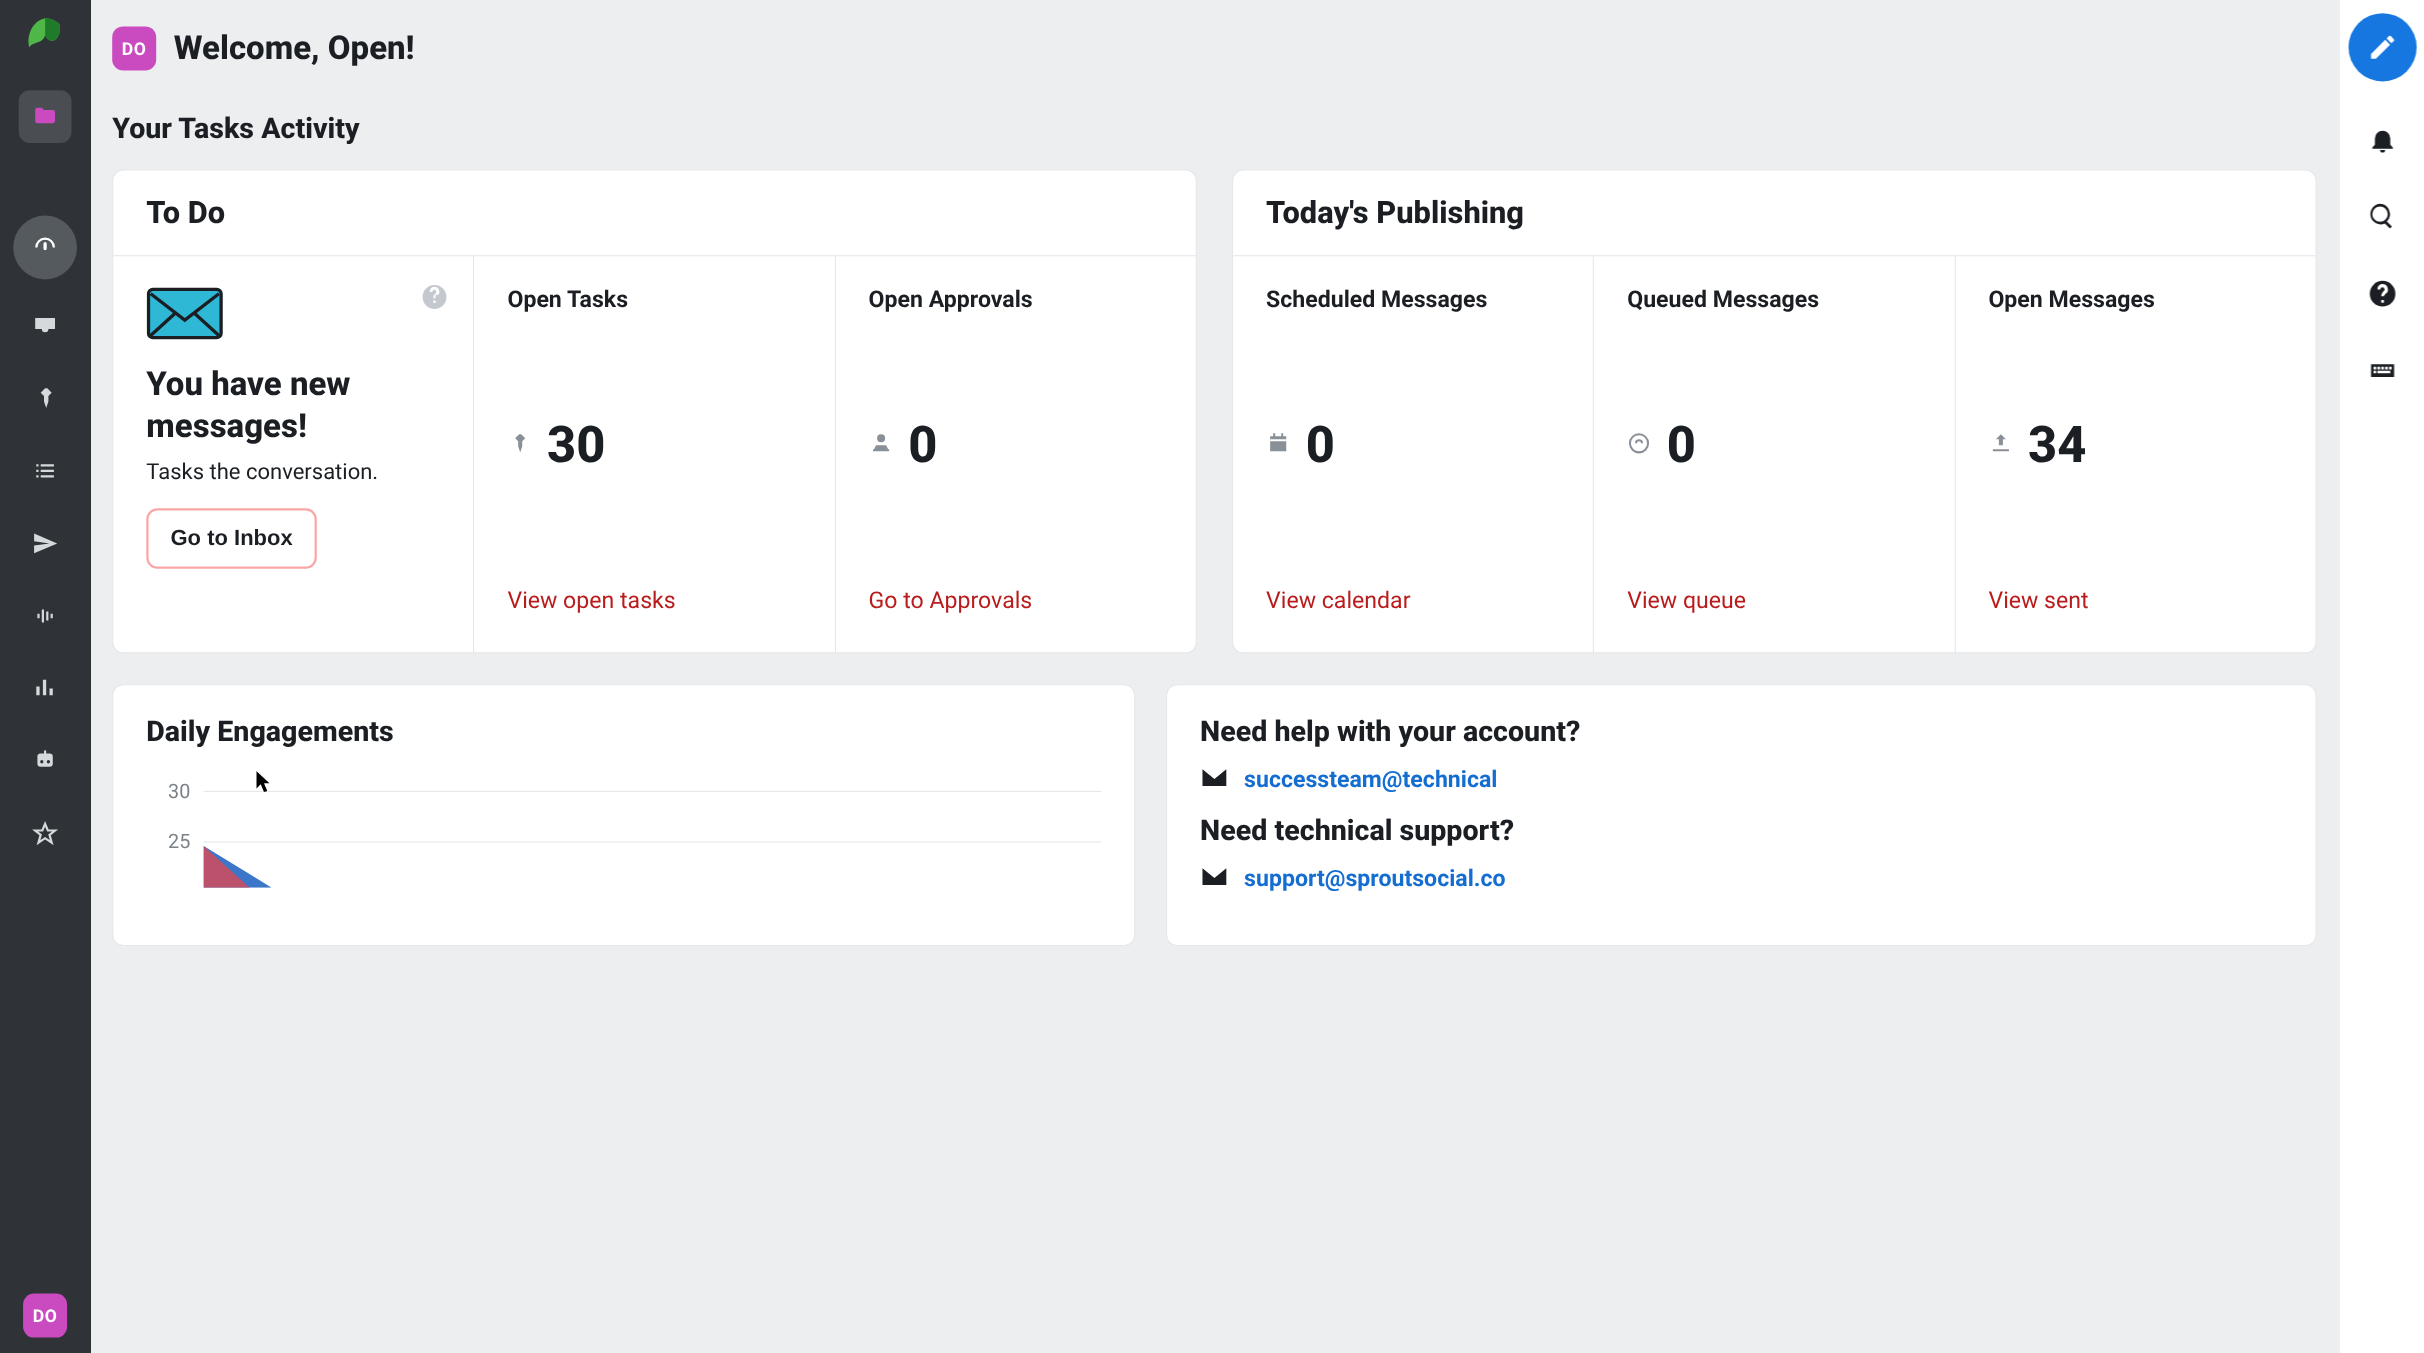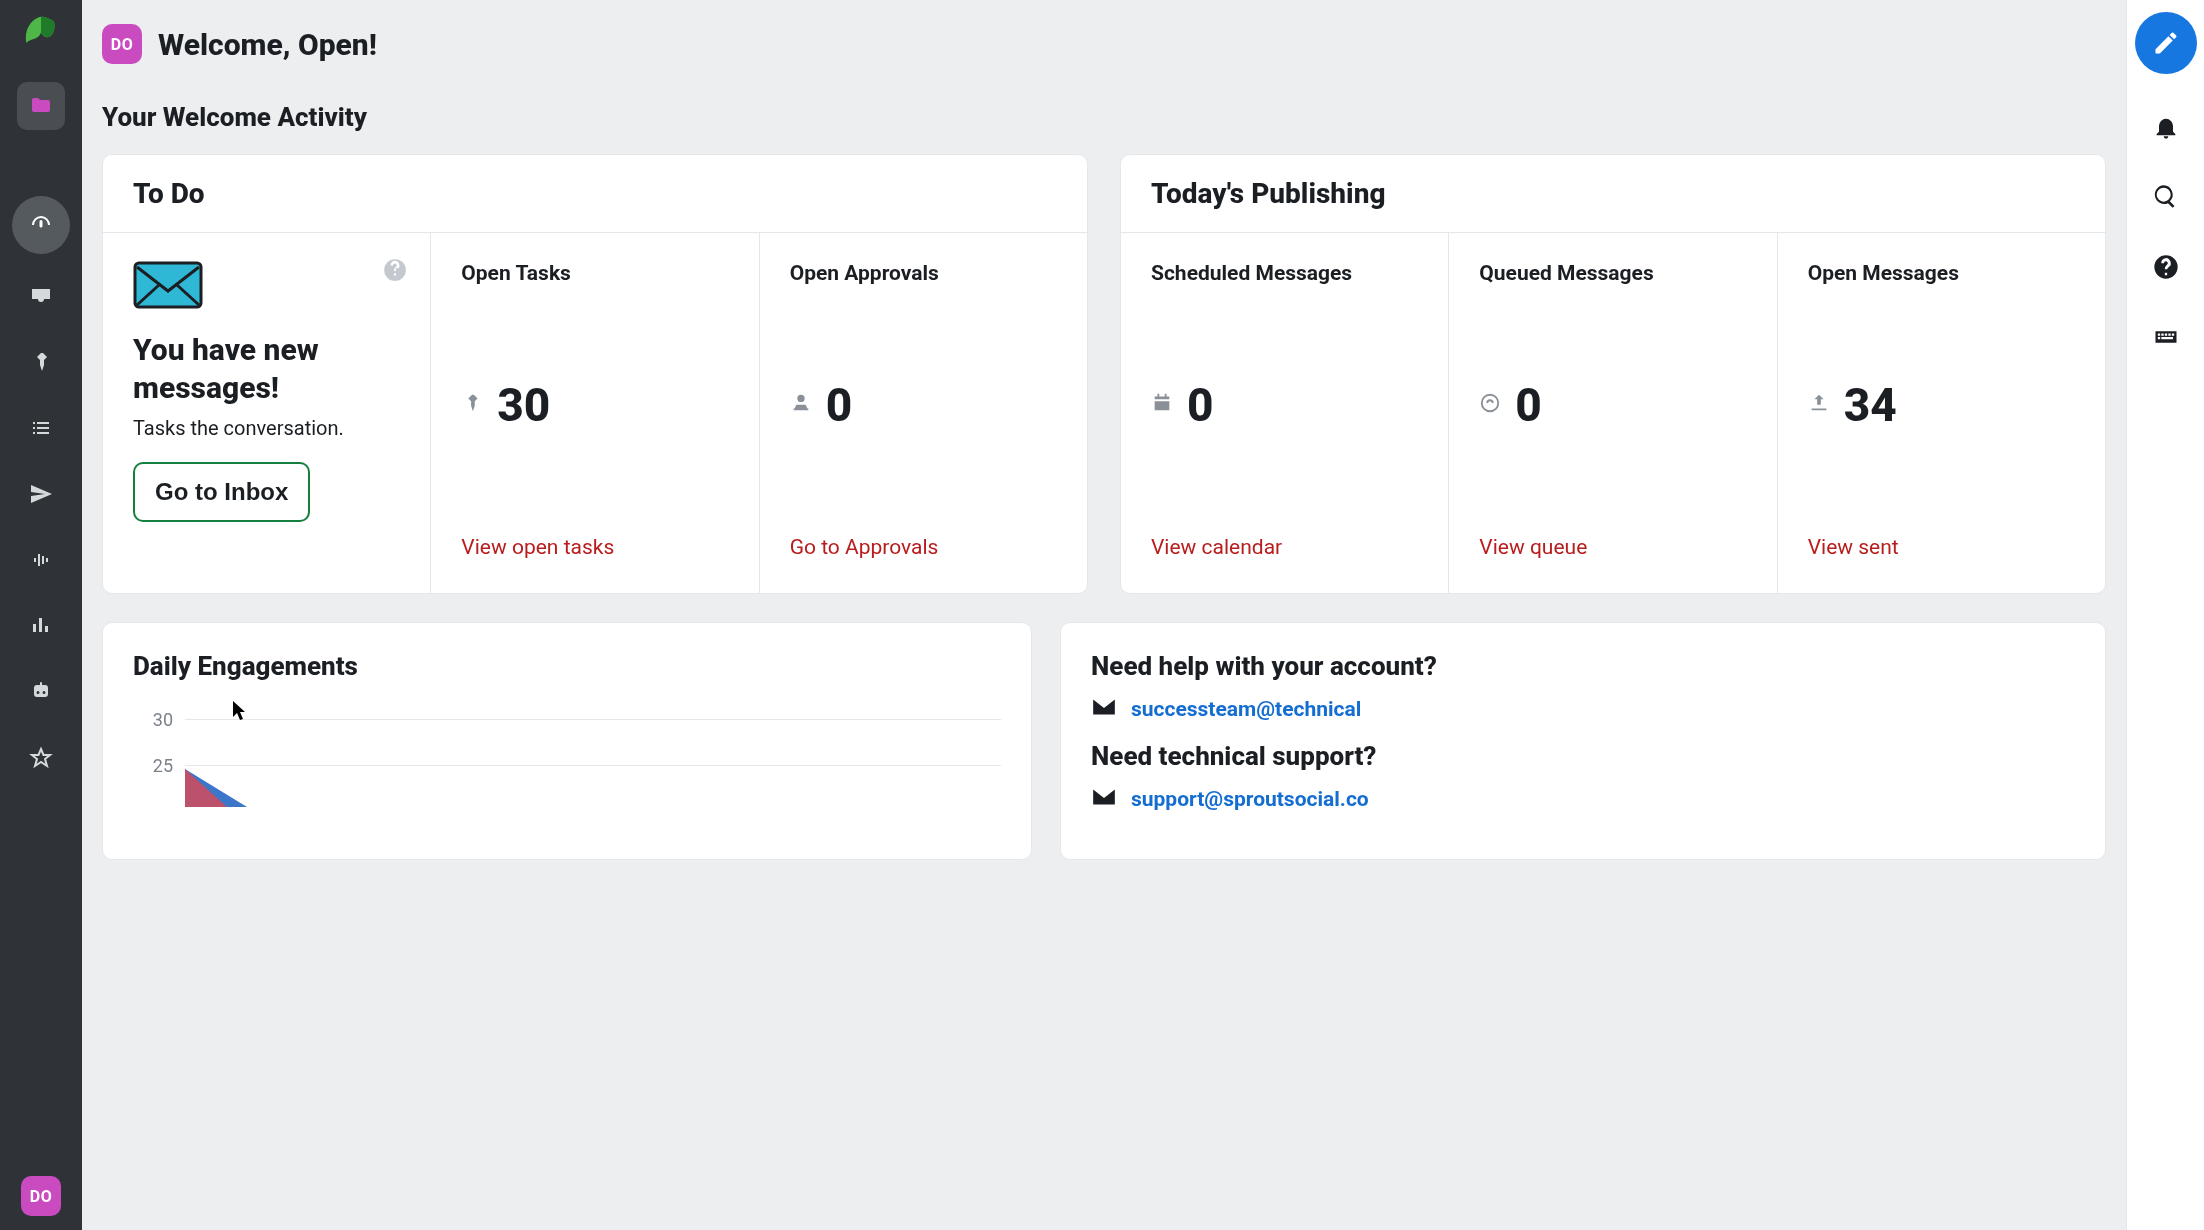--- a/index.html
+++ b/index.html
@@ -201,24 +201,24 @@
     line-height:1.25;
     margin-bottom:10px;
   }
   .msg-sub {
     font-size:20px;
     color:#1b1f23;
     margin-bottom:22px;
   }
   .outline-btn {
     align-self:flex-start;
-    border:2px solid #15803d;
+    border:2px solid #fca5a5;
     border-radius:10px;
     padding:14px 20px;
-    font-size:24px;
+    font-size:20px;
     font-weight:700;
     color:#1b1f23;
     background:#fff;
   }
 
   
   .bottom-row {
     display:flex;
     gap:28px;
     margin-top:28px;
@@ -395,21 +395,21 @@
   </div>
 </div>
 
 <div class="main">
 
   <div class="header-row">
     <div class="header-avatar">DO</div>
     <div class="welcome-text">Welcome, Open!</div>
   </div>
 
-  <div class="section-title">Your Welcome Activity</div>
+  <div class="section-title">Your Tasks Activity</div>
 
   <div class="two-col">
 
     <div class="card">
       <div class="card-head">
         <h3>To Do</h3>
       </div>
       <div class="card-body">
 
         <div class="cell messages-cell">

